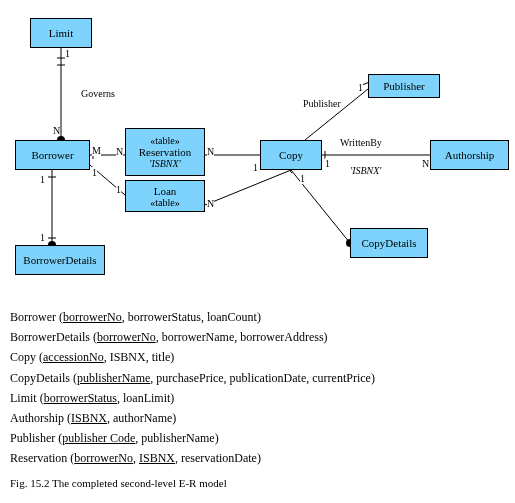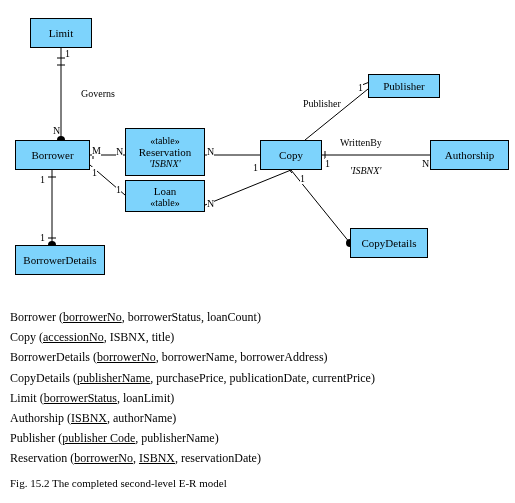--- a/index.html
+++ b/index.html
@@ -202,24 +202,24 @@
   <div class="connector-label" style="left:30px;top:164px;">1</div>
   <div class="connector-label" style="left:30px;top:222px;">1</div>
 
 </div>
 
 <div class="text-section">
   <p>
     Borrower (<span class="underline">borrowerNo</span>, borrowerStatus, loanCount)
   </p>
   <p>
+    BorrowerDetails (<span class="underline">borrowerNo</span>, borrowerName, borrowerAddress)
+  </p>
+  <p>
     Copy (<span class="underline">accessionNo</span>, ISBNX, title)
-  </p>
-  <p>
-    BorrowerDetails (<span class="underline">borrowerNo</span>, borrowerName, borrowerAddress)
   </p>
   <p>
     CopyDetails (<span class="underline">publisherName</span>, purchasePrice, publicationDate, currentPrice)
   </p>
   <p>
     Limit (<span class="underline">borrowerStatus</span>, loanLimit)
   </p>
   <p>
     Authorship (<span class="underline">ISBNX</span>, authorName)
   </p>

